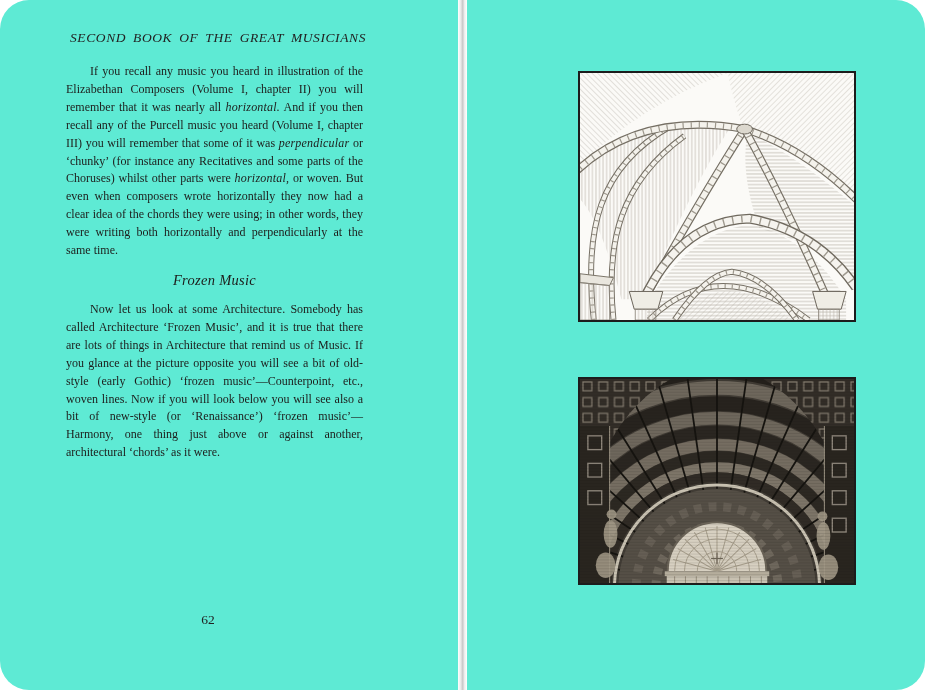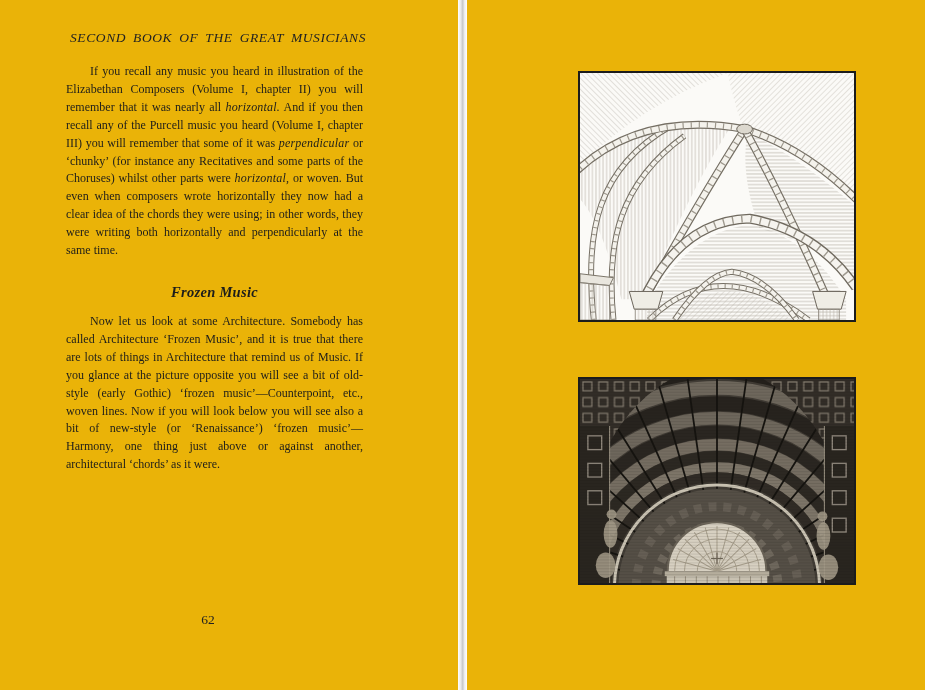--- a/index.html
+++ b/index.html
@@ -1,26 +1,26 @@
 <!DOCTYPE html>
 <html><head>
 <meta charset="utf-8">
 <style>
   html,body{margin:0;padding:0;}
   body{width:925px;height:690px;overflow:hidden;background:#ffffff;font-family:"Liberation Serif",serif;}
-  .spread{position:relative;width:925px;height:690px;background:#eab308;}
+  .spread{position:relative;width:925px;height:690px;background:#5eead4;border-radius:29px;}
   .gutter{position:absolute;left:458px;top:0;width:9px;height:690px;
     background:linear-gradient(90deg,#ffffff 0%,#eaeaea 30%,#c8c8c8 52%,#ededed 72%,#ffffff 100%);}
   .left-page{position:absolute;left:57px;top:30px;width:315px;color:#1d1d1b;}
   .running-head{font-style:italic;font-size:13.5px;letter-spacing:0.6px;word-spacing:3px;
     margin:0 0 0 13px;white-space:nowrap;color:#222;}
   .text-blocks{margin-top:17px;}
   .para{margin:0 9px 8px;font-size:12px;line-height:17.9px;text-align:justify;text-indent:24px;}
   .para i{letter-spacing:0.2px;}
-  .section-heading{margin:24px 0 12px;font-size:14.5px;font-style:italic;font-weight:bold;
+  .section-heading{margin:12px 0 12px;font-size:14.5px;font-style:italic;font-weight:normal;
     text-align:center;letter-spacing:0.3px;}
   .page-number{position:absolute;left:57px;top:612px;width:302px;text-align:center;
     font-size:13.5px;color:#222;}
   .figure{position:absolute;left:578px;width:278px;border:2px solid #1c1c1c;
     box-sizing:border-box;background:#fbfaf7;overflow:hidden;}
   .figure svg{display:block;width:100%;height:100%;}
   #fig1{top:71px;height:251px;}
   #fig2{top:377px;height:208px;}
   .caption{position:absolute;left:578px;width:278px;text-align:center;font-size:11px;
     letter-spacing:1.4px;word-spacing:4px;color:#262626;white-space:nowrap;}

